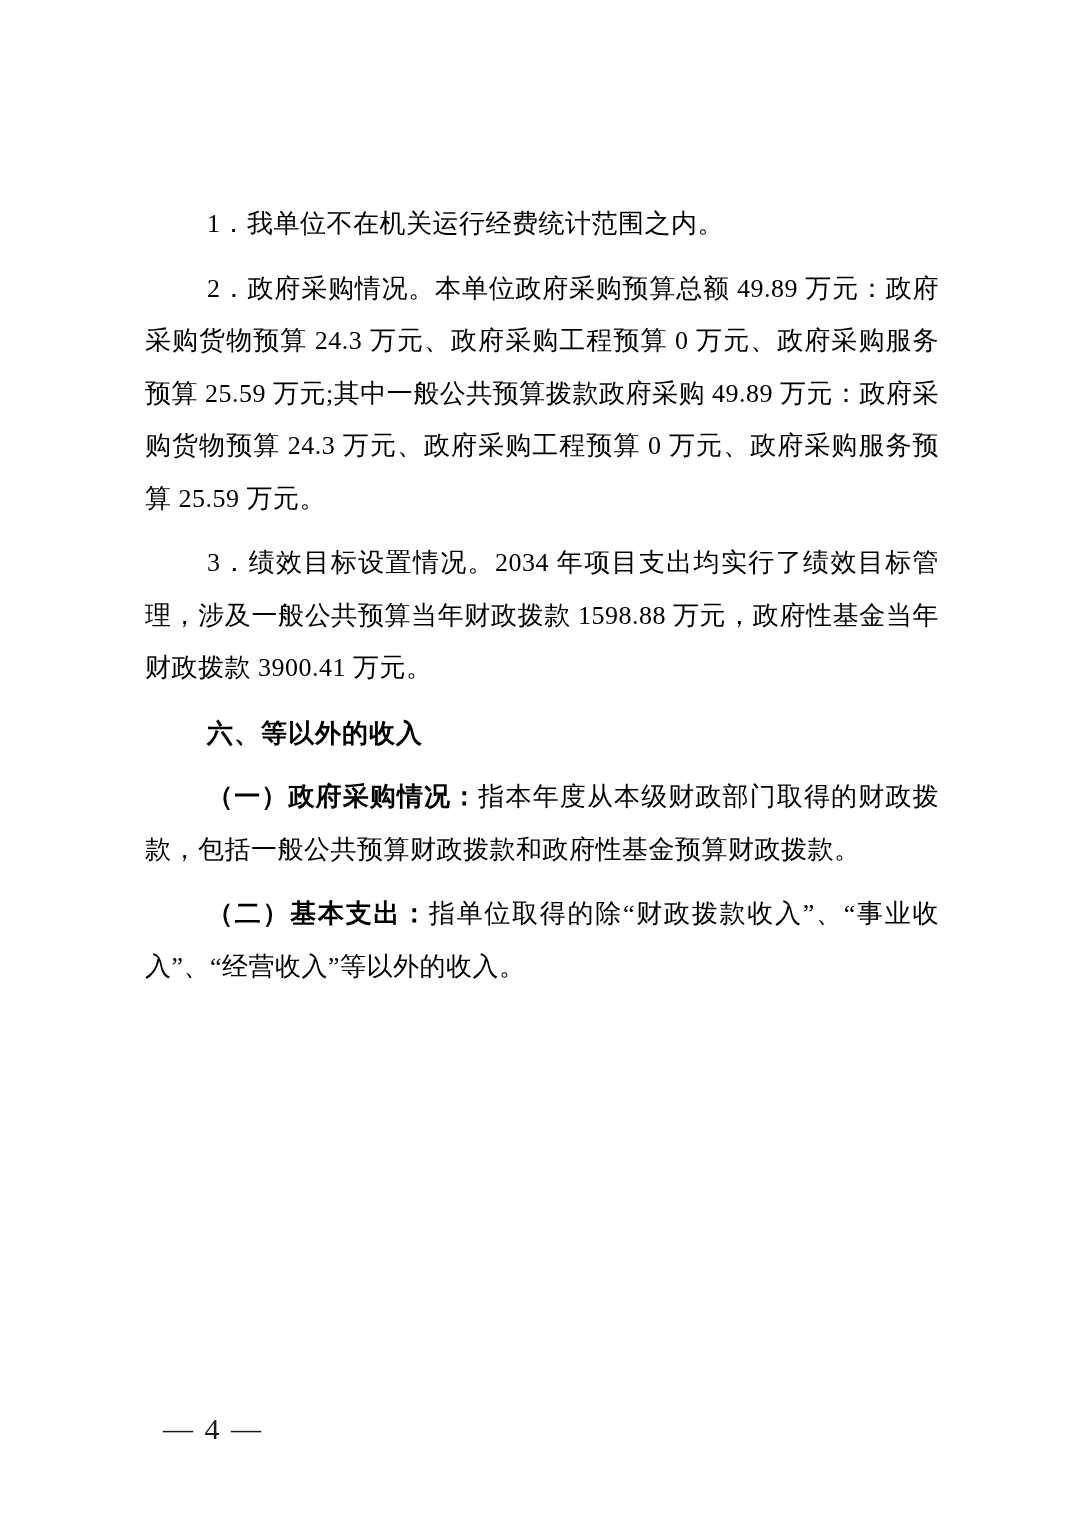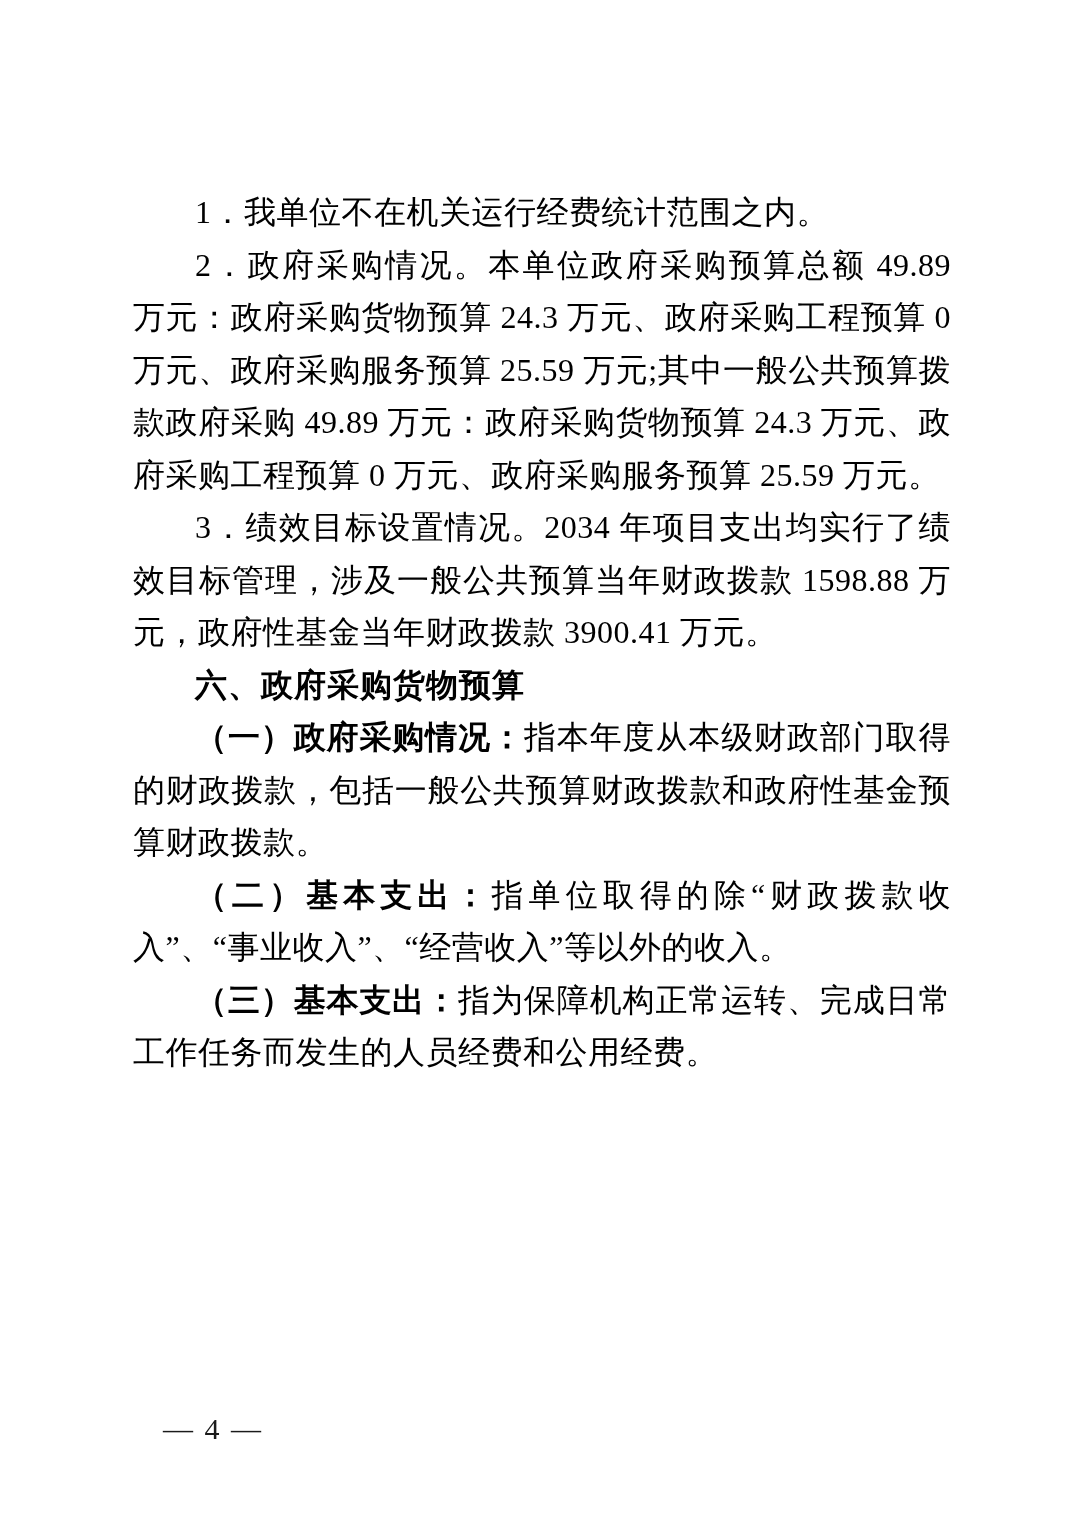--- a/index.html
+++ b/index.html
@@ -16,22 +16,22 @@
     font-family: "Liberation Serif", "DejaVu Serif", serif;
     overflow: hidden;
   }
   .content {
     position: absolute;
     left: 133px;
     top: 186px;
     width: 818px;
   }
   .content p {
-    margin: 0;
-    font-size: 32px;
+    margin: 12px;
+    font-size: 26px;
     line-height: 52.5px;
     text-align: justify;
     text-indent: 62px;
     letter-spacing: 0.5px;
     word-break: break-all;
   }
   .content p.heading {
     font-family: "Liberation Sans", "DejaVu Sans", sans-serif;
     font-weight: 700;
     text-align: left;
@@ -56,25 +56,24 @@
 <div class="page">
   <div class="content">
 
     <p>1．我单位不在机关运行经费统计范围之内。</p>
 
     <p>2．政府采购情况。本单位政府采购预算总额 49.89 万元：政府采购货物预算 24.3 万元、政府采购工程预算 0 万元、政府采购服务预算 25.59 万元;其中一般公共预算拨款政府采购 49.89 万元：政府采购货物预算 24.3 万元、政府采购工程预算 0 万元、政府采购服务预算 25.59 万元。</p>
 
     <p>3．绩效目标设置情况。2034 年项目支出均实行了绩效目标管理，涉及一般公共预算当年财政拨款 1598.88 万元，政府性基金当年财政拨款 3900.41 万元。</p>
 
 
-    <p class="heading">六、政府采购货物预算</p>
+    <p class="heading">六、等以外的收入</p>
 
     <p><span class="term">（一）政府采购情况：</span><span>指本年度从本级财政部门取得的财政拨款，包括一般公共预算财政拨款和政府性基金预算财政拨款。</span></p>
 
     <p><span class="term">（二）基本支出：</span><span>指单位取得的除“财政拨款收入”、“事业收入”、“经营收入”等以外的收入。</span></p>
 
-    <p><span class="term">（三）基本支出：</span><span>指为保障机构正常运转、完成日常工作任务而发生的人员经费和公用经费。</span></p>
 
 
   </div>
 
   <div class="footer">— 4 —</div>
 </div>
 
 </body></html>

